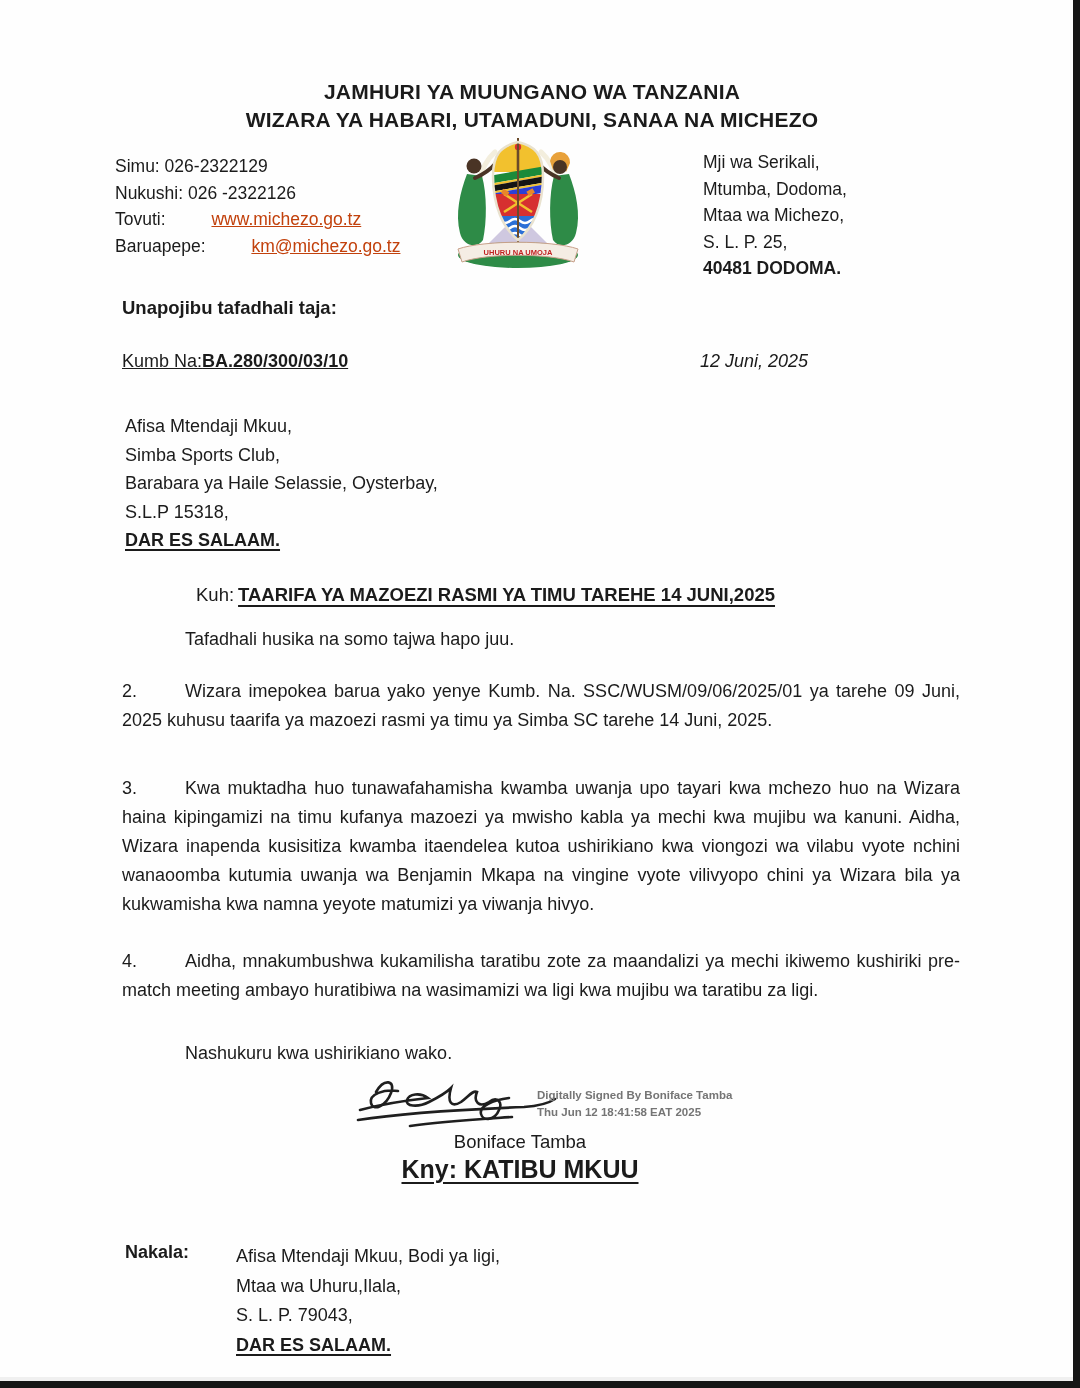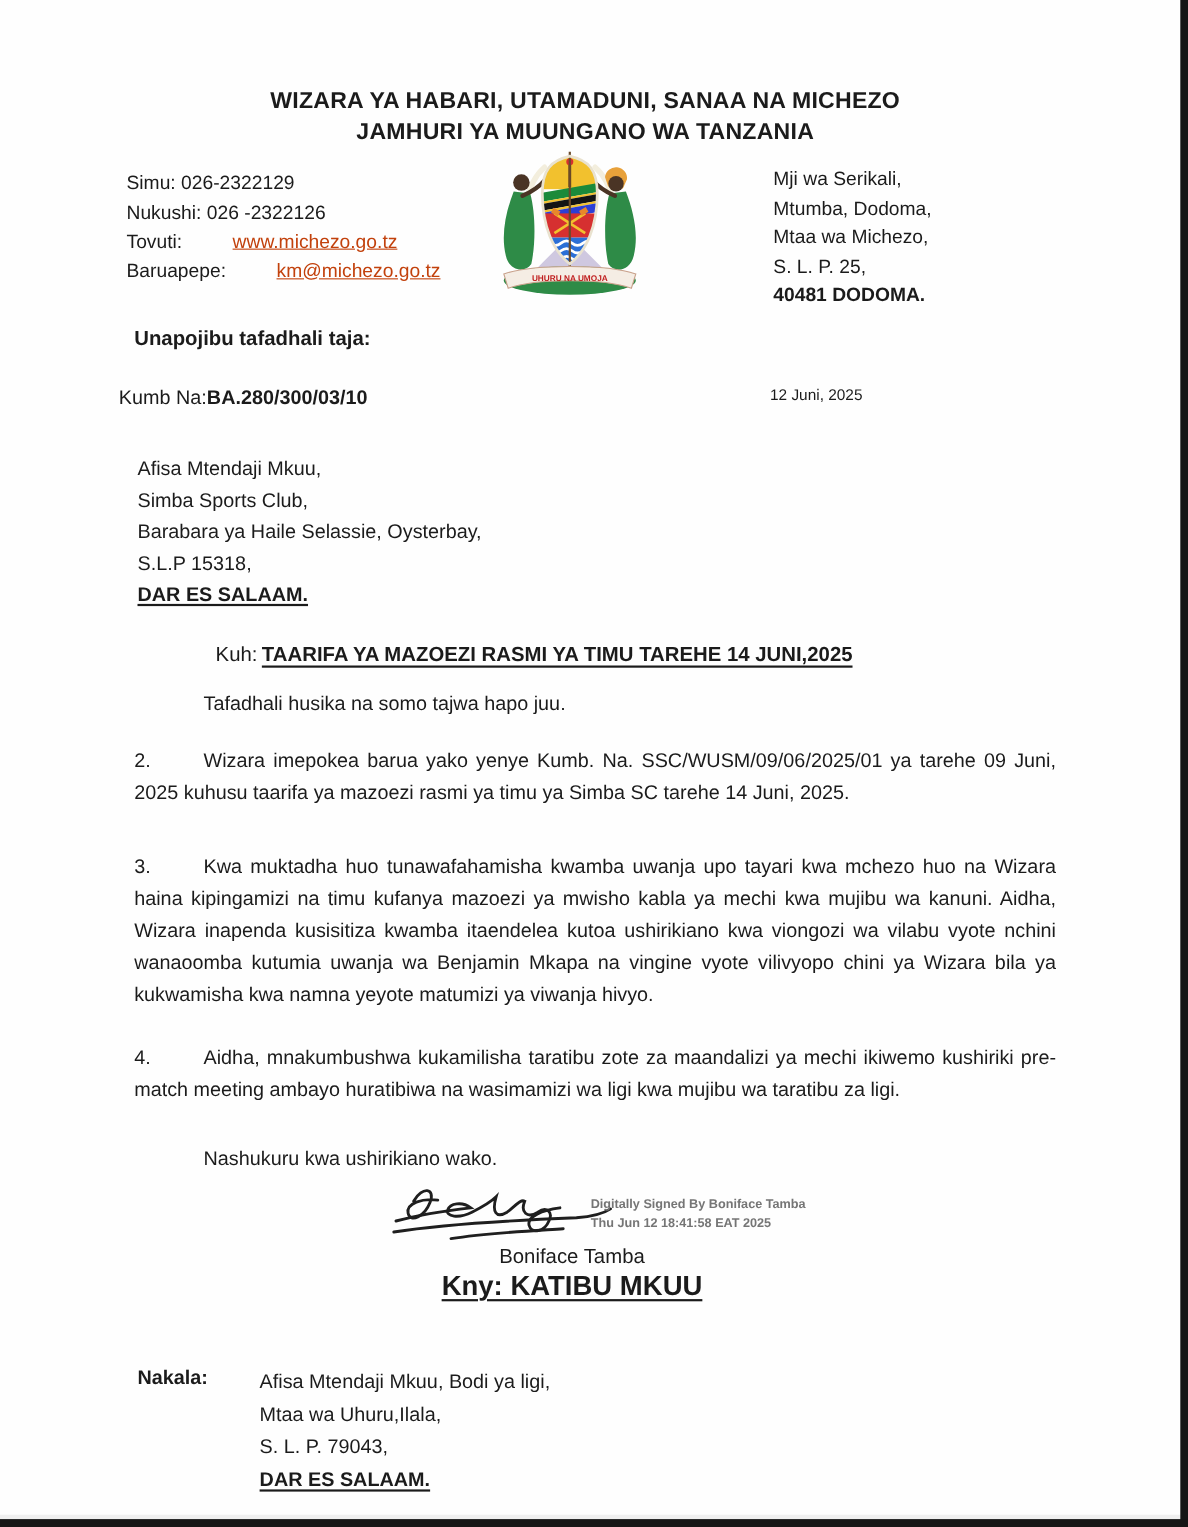--- a/index.html
+++ b/index.html
@@ -33,23 +33,23 @@
     cursor: pointer;
     margin-left: 41px;
   }
   .address-block { top: 149px; left: 703px; font-size: 17.5px; line-height: 26.5px; }
   .address-block .bold { font-weight: bold; }
 
   .emblem { top: 136px; left: 442px; width: 152px; height: 140px; }
 
   
   .reply-note { top: 297px; left: 122px; font-size: 18.5px; font-weight: bold; }
-  .ref-line { top: 351px; left: 108px; font-size: 18px; }
+  .ref-line { top: 351px; left: 122px; font-size: 18px; text-decoration: underline; }
   .ref-line .refnum { font-weight: bold; }
-  .date-line { top: 351px; left: 700px; font-size: 14px; }
+  .date-line { top: 351px; left: 700px; font-size: 18px; font-style: italic; }
 
   
   .recipient { top: 412px; left: 125px; font-size: 18px; line-height: 28.5px; }
   .recipient .city {
     font-weight: bold;
     text-decoration: underline;
     text-decoration-thickness: 2px;
     text-underline-offset: 3px;
   }
 
@@ -110,22 +110,22 @@
   .scan-edge-right { top: 0; right: 0; width: 7px; height: 100%; background: #161616; }
   .scan-edge-bottom { bottom: 0; left: 0; width: 100%; height: 7px; background: #161616; }
   .scan-edge-bottom-gray { bottom: 7px; left: 0; width: 100%; height: 4px; background: #f0f0f0; }
 </style>
 </head>
 <body>
 
 <div class="page">
 
   <div class="abs header-title">
+    <div>JAMHURI YA MUUNGANO WA TANZANIA</div>
     <div>WIZARA YA HABARI, UTAMADUNI, SANAA NA MICHEZO</div>
-    <div>JAMHURI YA MUUNGANO WA TANZANIA</div>
   </div>
 
   <div class="abs contact-block">
     <div><span class="lbl">Simu:</span> <span>026-2322129</span></div>
     <div><span class="lbl">Nukushi:</span> <span>026 -2322126</span></div>
     <div><span class="lbl">Tovuti:</span> <span class="link">www.michezo.go.tz</span></div>
     <div><span class="lbl">Baruapepe:</span> <span class="link">km@michezo.go.tz</span></div>
   </div>
 
   <div class="abs emblem">

